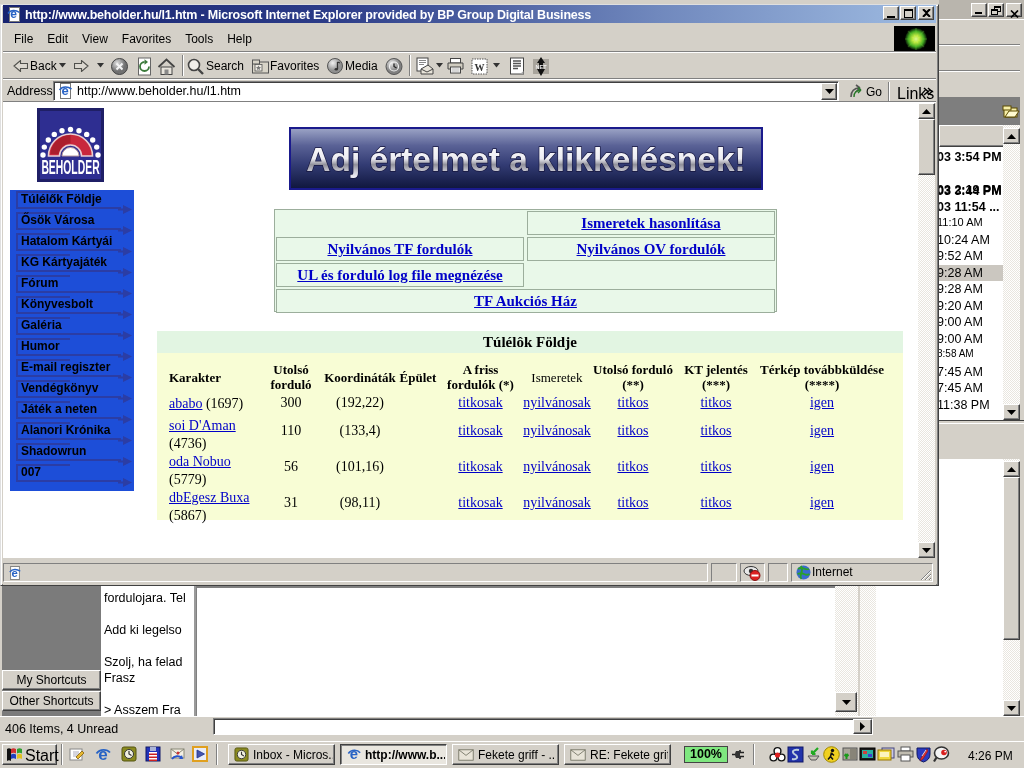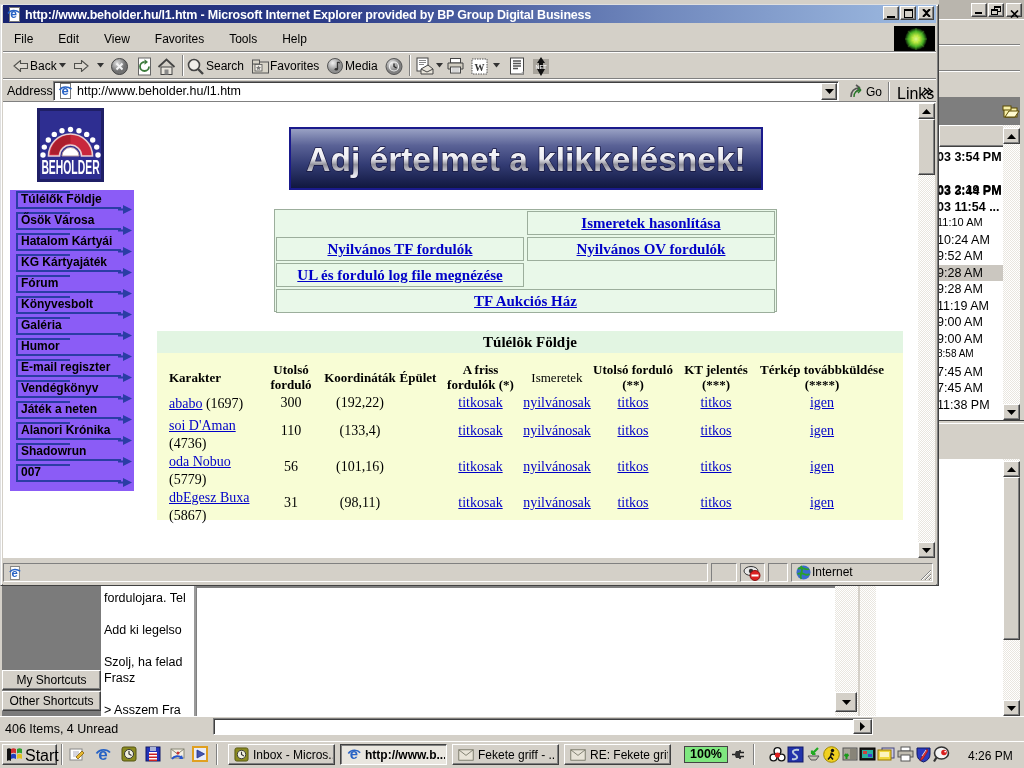--- a/index.html
+++ b/index.html
@@ -56,21 +56,21 @@
 <div id="times">
     <div style="position:absolute;left:937px;top:149px;width:66px;height:16px;font-size:12.5px;padding-top:1px;font-weight:bold;">03 3:54 PM</div>
     <div style="position:absolute;left:937px;top:183px;width:66px;height:16px;font-size:12.5px;padding-top:1px;font-weight:bold;">03 3:44 PM</div>
     <div style="position:absolute;left:937px;top:182px;width:66px;height:16px;font-size:12.5px;padding-top:1px;font-weight:bold;">03 2:19 PM</div>
     <div style="position:absolute;left:937px;top:198.5px;width:66px;height:16px;font-size:12.5px;padding-top:1px;font-weight:bold;">03 11:54 ...</div>
     <div style="position:absolute;left:937px;top:215px;width:66px;height:16px;font-size:11px;padding-top:1px;">11:10 AM</div>
     <div style="position:absolute;left:937px;top:231.5px;width:66px;height:16px;font-size:12.5px;padding-top:1px;">10:24 AM</div>
     <div style="position:absolute;left:937px;top:248px;width:66px;height:16px;font-size:12.5px;padding-top:1px;">9:52 AM</div>
     <div style="position:absolute;left:937px;top:264.5px;width:66px;height:16px;font-size:12.5px;padding-top:1px;background:#cbc7c0;">9:28 AM</div>
     <div style="position:absolute;left:937px;top:281px;width:66px;height:16px;font-size:12.5px;padding-top:1px;">9:28 AM</div>
-    <div style="position:absolute;left:937px;top:297.5px;width:66px;height:16px;font-size:12.5px;padding-top:1px;">11:19 AM</div>
+    <div style="position:absolute;left:937px;top:297.5px;width:66px;height:16px;font-size:12.5px;padding-top:1px;">9:20 AM</div>
     <div style="position:absolute;left:937px;top:314px;width:66px;height:16px;font-size:12.5px;padding-top:1px;">9:00 AM</div>
     <div style="position:absolute;left:937px;top:330.5px;width:66px;height:16px;font-size:12.5px;padding-top:1px;">9:00 AM</div>
     <div style="position:absolute;left:937px;top:347px;width:66px;height:16px;font-size:10px;padding-top:1px;">8:58 AM</div>
     <div style="position:absolute;left:937px;top:363.5px;width:66px;height:16px;font-size:12.5px;padding-top:1px;">7:45 AM</div>
     <div style="position:absolute;left:937px;top:380px;width:66px;height:16px;font-size:12.5px;padding-top:1px;">7:45 AM</div>
     <div style="position:absolute;left:937px;top:396.5px;width:66px;height:16px;font-size:12.5px;padding-top:1px;">11:38 PM</div>
   </div>
 
 <div class="abs" style="left:939px;top:420px;width:85px;height:39px;background:#d4d0c8;border-top:1px solid #404040"></div>
 <div class="abs" style="left:939px;top:423px;width:85px;height:1px;background:#fff"></div>
@@ -139,21 +139,21 @@
     <div style="width:9px;height:9px;border:1px solid #000;border-top:2px solid #000;background:transparent"></div>
   </div>
 <div class="abs sb" style="left:918px;top:6px;width:16px;height:14px">
     <svg width="9" height="8" viewBox="0 0 9 8">
       <path d="M1 0 L4.5 3 L8 0 M1 8 L4.5 5 L8 8" stroke="#000" stroke-width="1.6" fill="none"></path>
       <path d="M1 0.5 L8 7.5 M8 0.5 L1 7.5" stroke="#000" stroke-width="1.6"></path>
     </svg>
   </div>
 
 <div class="abs" style="left:3px;top:23px;width:933px;height:28px;background:#d4d0c8"></div>
-<div class="abs" style="left:14px;top:32px;font-size:12px;display:flex;gap:25px">
+<div class="abs" style="left:14px;top:32px;font-size:12px;display:flex;gap:14px">
     <span>File</span>
     <span>Edit</span>
     <span>View</span>
     <span>Favorites</span>
     <span>Tools</span>
     <span>Help</span>
   </div>
 
 <div class="abs" style="left:894px;top:26px;width:41px;height:26px;background:#000"></div>
 <svg class="abs" style="left:905px;top:28px" width="22" height="22">
@@ -322,21 +322,21 @@
         <circle cx="55.7" cy="32.0" r="2.7"></circle>
         <circle cx="59.7" cy="39.1" r="2.7"></circle>
         <circle cx="61.0" cy="47.0" r="2.7"></circle>
       </g>
   <path d="M11.5 48 A22 22 0 0 1 55.5 48 L44.5 48 A11 11 0 0 0 22.5 48 Z" fill="#c8283c" stroke="#e8cfd2" stroke-width="1.6"></path>
   <path d="M13.5 46 A20 20 0 0 1 33.5 27 L33.5 35 A13 13 0 0 0 21.5 46 Z" fill="#971722" opacity=".6"></path>
   <path d="M25 48 A8.5 8.5 0 0 1 42 48 Z" fill="#fff" stroke="#b89a9e" stroke-width="1"></path>
   <text x="33.5" y="66" font-family="Liberation Sans" font-weight="bold" font-size="16.5" fill="#fff" text-anchor="middle" transform="translate(33.5,66) scale(0.63,1.22) translate(-33.5,-66)">BEHOLDER</text>
  </svg>
 
- <div id="nav" class="abs" style="left:7px;top:87px;width:124px;height:301px;background:#8b5cf6">
+ <div id="nav" class="abs" style="left:7px;top:87px;width:124px;height:301px;background:#1d4ed8">
       <div style="position:absolute;left:0;top:0px;width:124px;height:21px">
         <div style="position:absolute;left:6px;top:1px;width:54px;height:2px;background:#2b3da5"></div>
         <div style="position:absolute;left:6px;top:1px;width:2px;height:18px;background:#2b3da5"></div>
         <div style="position:absolute;left:6px;top:17px;width:105px;height:2px;background:#2b3da5"></div>
         <svg style="position:absolute;left:108px;top:15px" width="14" height="9" viewBox="0 0 14 9">
           <path d="M0 4.5 L7 4.5" stroke="#2b3da5" stroke-width="2"></path>
           <path d="M5 0 L14 4.5 L5 9 Z" fill="#2b3da5"></path>
         </svg>
         <div style="position:absolute;left:11px;top:2px;font:bold 12px 'Liberation Sans';color:#000;white-space:nowrap">Túlélők Földje</div>
       </div>

